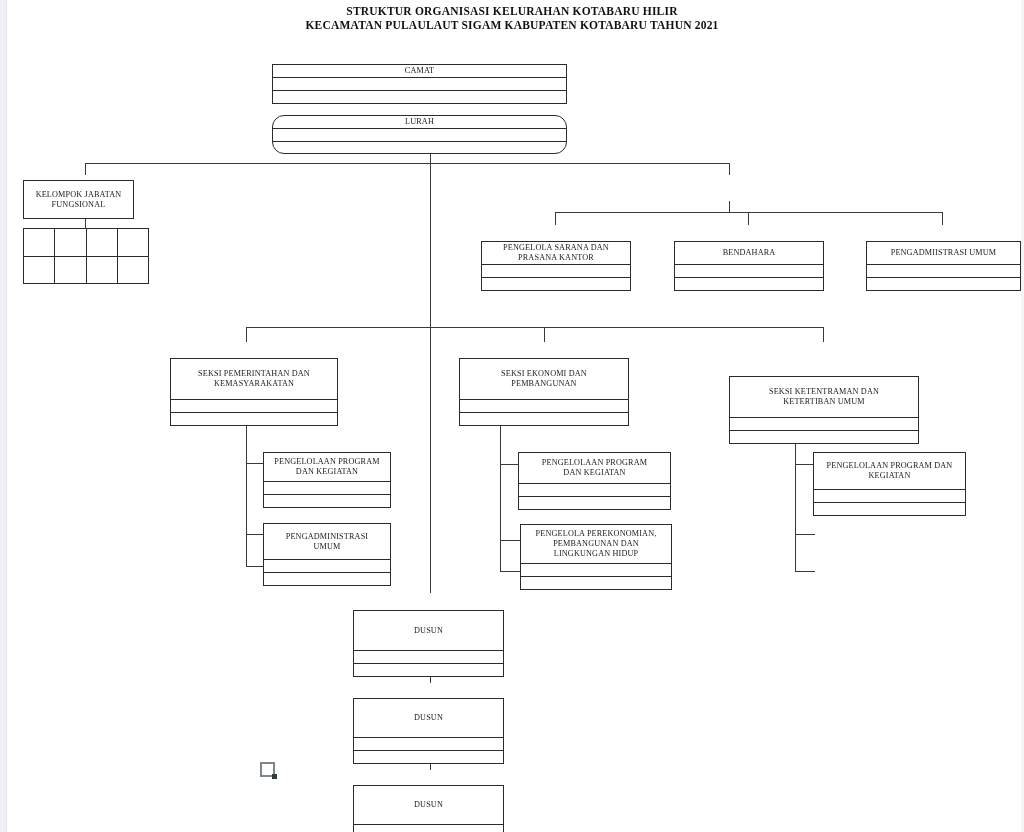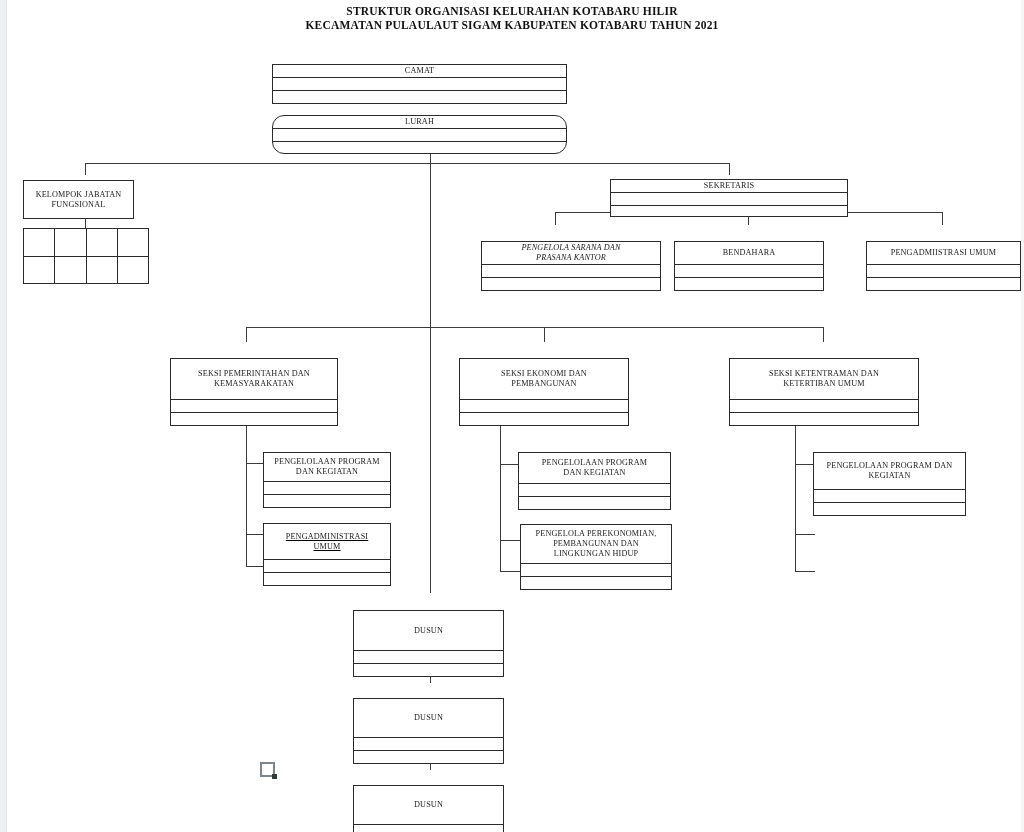--- a/index.html
+++ b/index.html
@@ -210,27 +210,22 @@
     <div></div>
     <div></div>
     <div></div>
     <div></div>
     <div></div>
     <div></div>
     <div></div>
     <div></div>
   </div>
 
-  <div class="box" style="left:610px; top:163px; width:238px; height:38px;">
-    <div class="hdr">SEKRETARIS</div>
-    <div class="rowA"></div>
-    <div class="rowB"></div>
-  </div>
-
-  <div class="box" style="left:481px; top:225px; width:180px; height:50px;font-style:italic;">
+
+  <div class="box" style="left:481px; top:225px; width:150px; height:50px;">
     <div class="hdr">PENGELOLA SARANA DAN
 PRASANA KANTOR</div>
     <div class="rowA"></div>
     <div class="rowB"></div>
   </div>
 
   <div class="box" style="left:674px; top:225px; width:150px; height:50px;">
     <div class="hdr">BENDAHARA</div>
     <div class="rowA"></div>
     <div class="rowB"></div>
@@ -249,35 +244,35 @@
     <div class="rowB"></div>
   </div>
 
   <div class="box" style="left:459px; top:342px; width:170px; height:68px;">
     <div class="hdr">SEKSI EKONOMI DAN
 PEMBANGUNAN</div>
     <div class="rowA"></div>
     <div class="rowB"></div>
   </div>
 
-  <div class="box" style="left:729px; top:342px; width:190px; height:68px;">
+  <div class="box" style="left:729px; top:360px; width:190px; height:68px;">
     <div class="hdr">SEKSI KETENTRAMAN DAN
 KETERTIBAN UMUM</div>
     <div class="rowA"></div>
     <div class="rowB"></div>
   </div>
 
   <div class="box" style="left:263px; top:436px; width:128px; height:56px;">
     <div class="hdr">PENGELOLAAN PROGRAM
 DAN KEGIATAN</div>
     <div class="rowA"></div>
     <div class="rowB"></div>
   </div>
 
-  <div class="box" style="left:263px; top:507px; width:128px; height:63px;text-decoration:underline;">
+  <div class="box" style="left:263px; top:507px; width:128px; height:63px;">
     <div class="hdr">PENGADMINISTRASI
 UMUM</div>
     <div class="rowA"></div>
     <div class="rowB"></div>
   </div>
 
   <div class="box" style="left:518px; top:436px; width:153px; height:58px;">
     <div class="hdr">PENGELOLAAN PROGRAM
 DAN KEGIATAN</div>
     <div class="rowA"></div>

